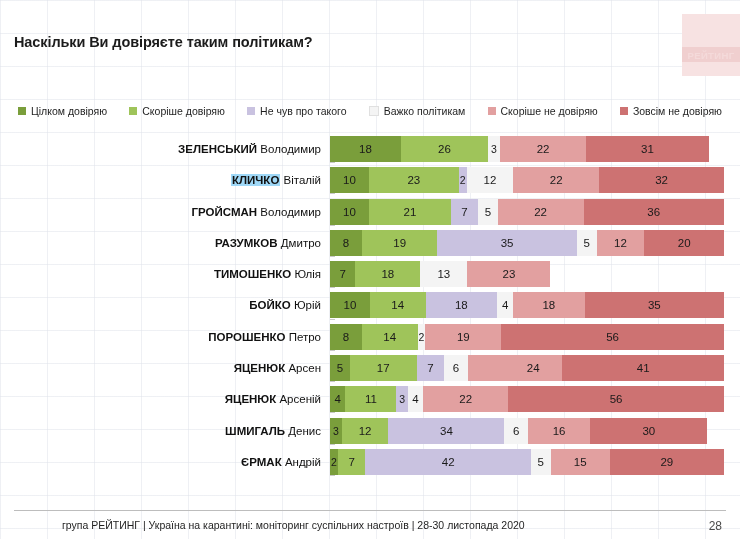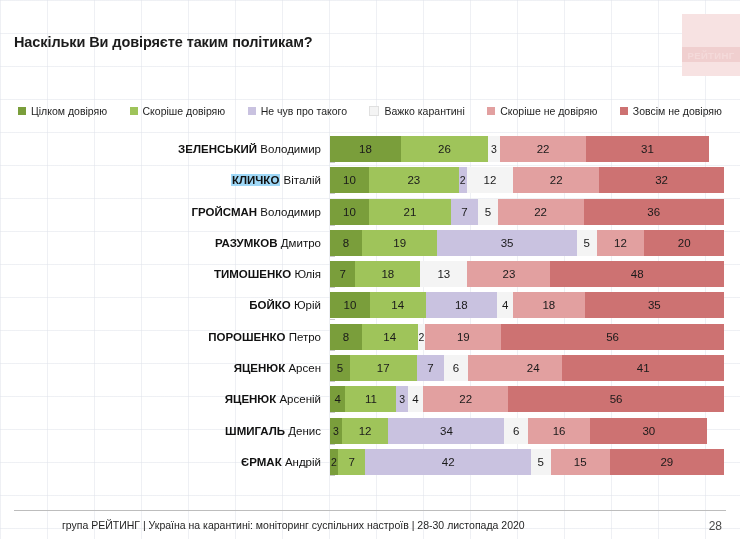--- a/index.html
+++ b/index.html
@@ -192,21 +192,21 @@
       <div class="legend-item">
         <span class="legend-swatch" style="background: rgb(159, 196, 90);"></span>
         <span class="legend-label">Скоріше довіряю</span>
       </div>
       <div class="legend-item">
         <span class="legend-swatch" style="background: rgb(201, 194, 224);"></span>
         <span class="legend-label">Не чув про такого</span>
       </div>
       <div class="legend-item">
         <span class="legend-swatch" style="background: rgb(244, 244, 244); border: 1px solid rgb(224, 224, 224);"></span>
-        <span class="legend-label">Важко карантині</span>
+        <span class="legend-label">Важко політикам</span>
       </div>
       <div class="legend-item">
         <span class="legend-swatch" style="background: rgb(226, 160, 160);"></span>
         <span class="legend-label">Скоріше не довіряю</span>
       </div>
       <div class="legend-item">
         <span class="legend-swatch" style="background: rgb(205, 114, 114);"></span>
         <span class="legend-label">Зовсім не довіряю</span>
       </div>
     </div>
@@ -259,21 +259,20 @@
         </div>
       </div>
       <div class="tick" style="top: 119.9px;"></div>
       <div class="row">
         <div class="row-label"><span class="surname">ТИМОШЕНКО</span> <span>Юлія</span></div>
         <div class="bar">
           <div class="seg" style="background: rgb(122, 158, 59); width: 25.3028px;">7</div>
           <div class="seg" style="background: rgb(159, 196, 90); width: 65.0642px;">18</div>
           <div class="seg" style="background: rgb(244, 244, 244); width: 46.9908px;">13</div>
           <div class="seg" style="background: rgb(226, 160, 160); width: 83.1376px;">23</div>
-          <div class="seg" style="background: rgb(205, 114, 114); width: 173.505px;">48</div>
         </div>
       </div>
       <div class="tick" style="top: 151.2px;"></div>
       <div class="row">
         <div class="row-label"><span class="surname">БОЙКО</span> <span>Юрій</span></div>
         <div class="bar">
           <div class="seg" style="background: rgb(122, 158, 59); width: 39.798px;">10</div>
           <div class="seg" style="background: rgb(159, 196, 90); width: 55.7172px;">14</div>
           <div class="seg" style="background: rgb(201, 194, 224); width: 71.6364px;">18</div>
           <div class="seg" style="background: rgb(244, 244, 244); width: 15.9192px;">4</div>

